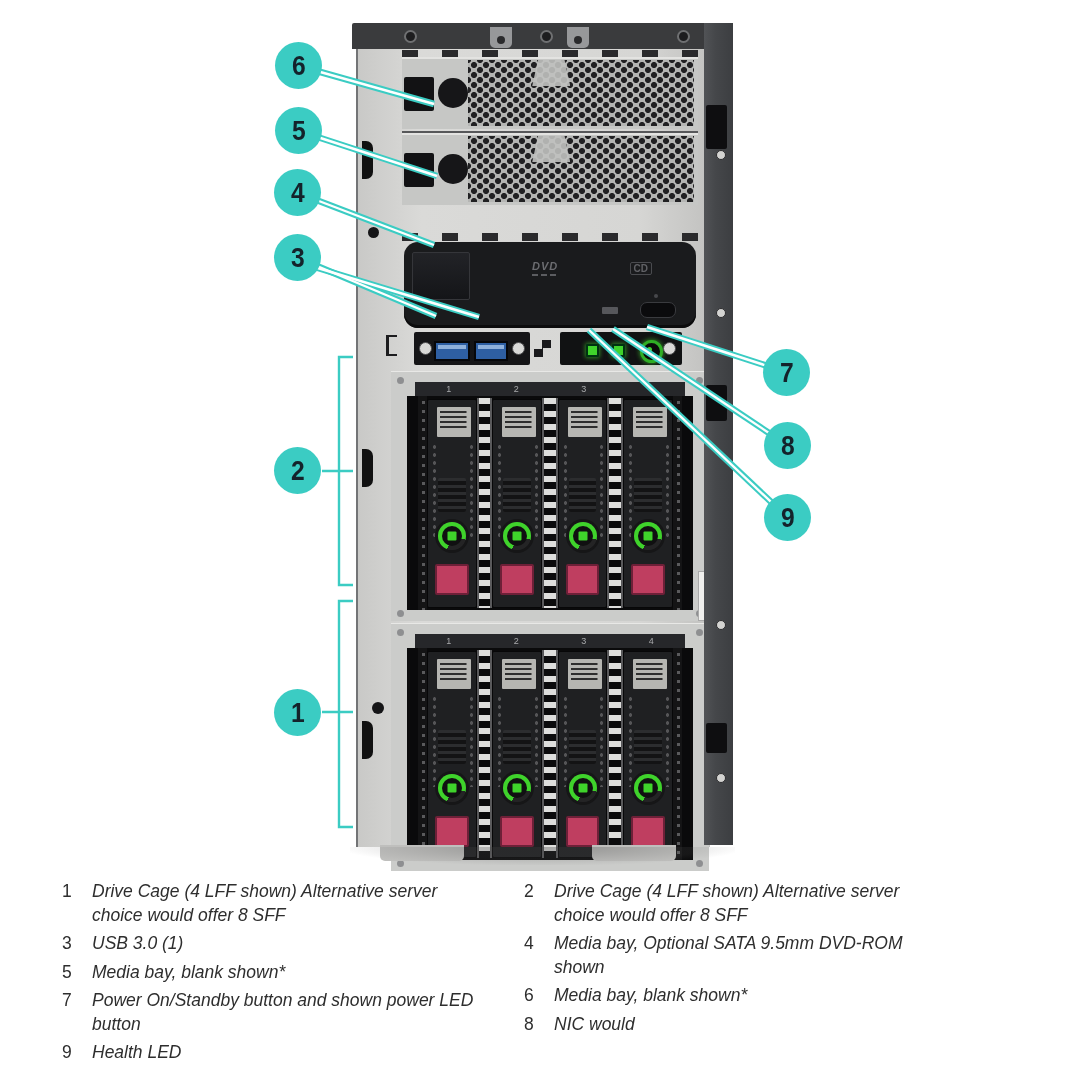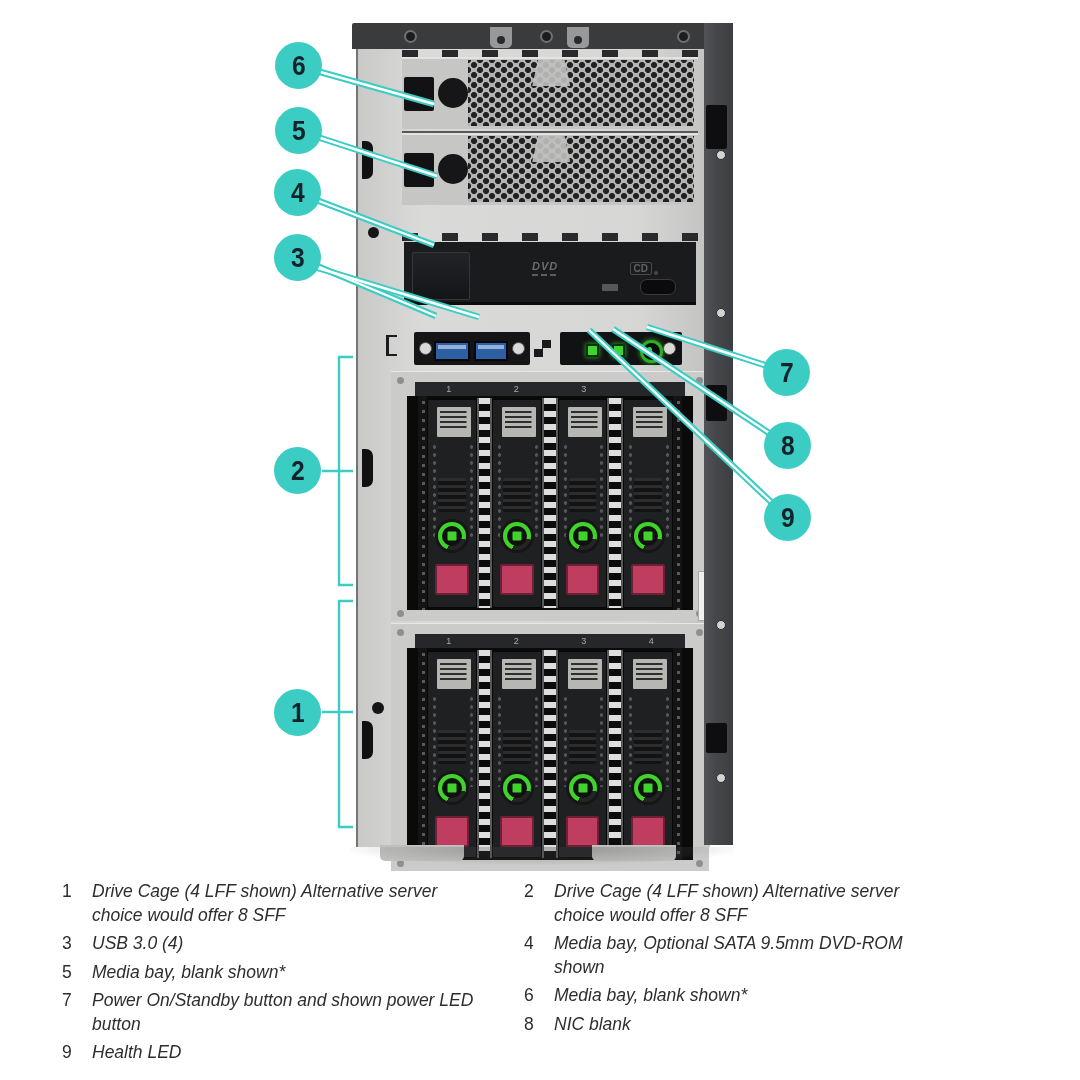--- a/index.html
+++ b/index.html
@@ -26,21 +26,21 @@
   .blank .slot{position:absolute;left:2px;top:20px;width:30px;height:34px;background:#121214;border-radius:2px;}
   .blank .knob{position:absolute;left:36px;top:21px;width:30px;height:30px;border-radius:50%;background:#161618;}
   .blank .perf{position:absolute;left:66px;top:3px;right:4px;bottom:3px;
       background:
         radial-gradient(circle, #212123 2.7px, transparent 3.3px) 0 0 / 12px 10px,
         radial-gradient(circle, #212123 2.7px, transparent 3.3px) 6px 5px / 12px 10px,
         #b4b5b3;}
   .blank .emboss{position:absolute;left:44%;top:3px;width:38px;height:26px;background:#c0c1bf;clip-path:polygon(15% 0,85% 0,100% 100%,0 100%);opacity:.9;}
 
   
-  .dvd{left:46px;top:193px;width:292px;height:63px;background:#1a1b1d;border-radius:0;box-shadow:inset 0 -3px 0 #0c0c0d;text-align:center;}
+  .dvd{left:46px;top:193px;width:292px;height:86px;background:#1a1b1d;border-radius:14px;box-shadow:inset 0 -3px 0 #0c0c0d;text-align:center;}
   .dvd .tray{position:absolute;left:8px;top:7px;right:8px;height:46px;border:1px solid #35363a;background:linear-gradient(#222327,#141518);}
   .dvd .logo-dvd{position:absolute;left:128px;top:18px;color:#6b6c70;font-size:11px;font-weight:bold;font-style:italic;letter-spacing:1px;}
   .dvd .logo-dvd i{display:block;height:2px;margin-top:2px;background:repeating-linear-gradient(90deg,#5c5d61 0 6px,transparent 6px 9px);font-style:normal;}
   .dvd .logo-cd{position:absolute;right:44px;top:20px;color:#606165;font-size:10px;font-weight:bold;border:1px solid #4a4b4f;padding:0 3px;border-radius:2px;}
   .dvd .led{position:absolute;left:198px;bottom:14px;width:16px;height:7px;background:#56575b;border-radius:1px;}
   .dvd .dot{position:absolute;right:38px;bottom:30px;width:4px;height:4px;border-radius:50%;background:#47484c;}
   .dvd .eject{position:absolute;right:20px;bottom:10px;width:34px;height:14px;border-radius:7px;background:#0b0b0d;border:1px solid #3a3b3f;}
 
   
   .nmi-mark{left:28px;top:286px;width:8px;height:17px;border-left:3px solid #1c1c1e;border-top:2px solid #1c1c1e;border-bottom:2px solid #1c1c1e;}
@@ -356,21 +356,21 @@
 
   <div class="abs legend">
     <div class="lcol left">
       <div class="litem">
         <div class="num">1</div>
         <div class="txt"> Drive Cage (4 LFF shown) Alternative server
 choice would offer 8 SFF</div>
       </div>
       <div class="litem">
         <div class="num">3</div>
-        <div class="txt"> USB 3.0 (4)</div>
+        <div class="txt"> USB 3.0 (1)</div>
       </div>
       <div class="litem">
         <div class="num">5</div>
         <div class="txt">Media bay, blank shown*</div>
       </div>
       <div class="litem">
         <div class="num">7</div>
         <div class="txt"> Power On/Standby button and shown power LED
 button</div>
       </div>
@@ -389,17 +389,17 @@
         <div class="num">4</div>
         <div class="txt">Media bay, Optional SATA 9.5mm DVD-ROM
 shown</div>
       </div>
       <div class="litem">
         <div class="num">6</div>
         <div class="txt">Media bay, blank shown*</div>
       </div>
       <div class="litem">
         <div class="num">8</div>
-        <div class="txt"> NIC blank</div>
+        <div class="txt"> NIC would</div>
       </div>
     </div>
   </div>
 </div>
 
 </body></html>

